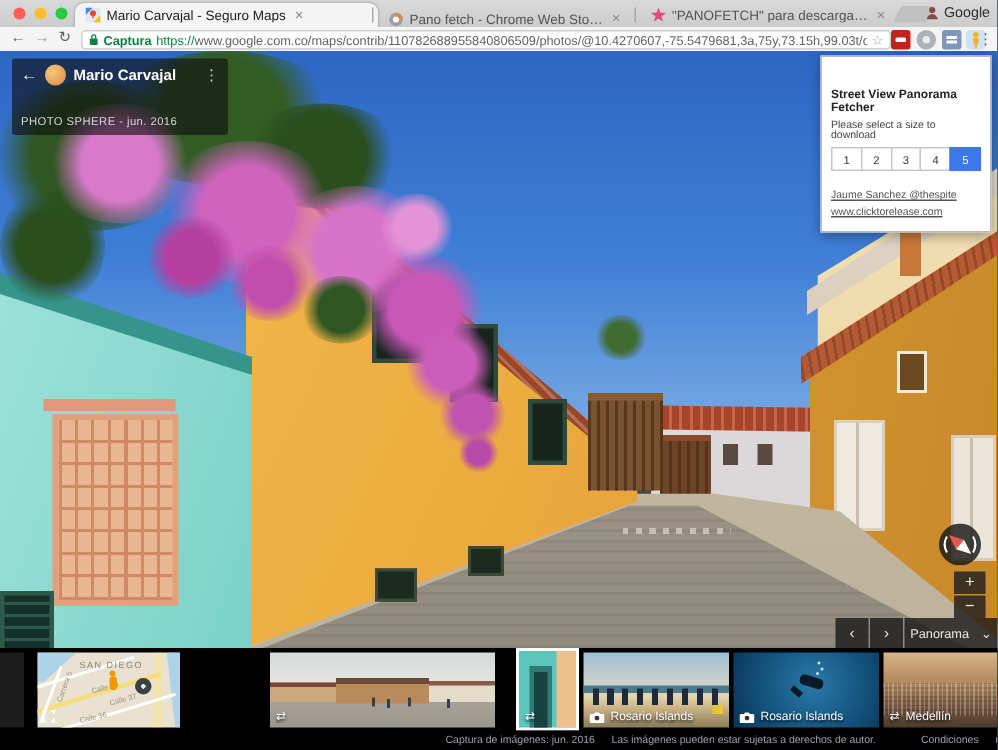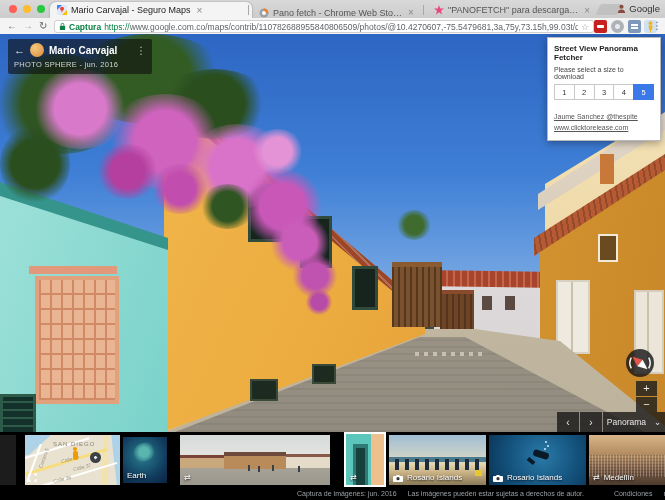--- a/index.html
+++ b/index.html
@@ -120,23 +120,23 @@
   .blob{position:absolute;border-radius:50%;}
   
   .photoinfo{position:absolute;left:8px;top:5px;width:132px;background:rgba(15,15,15,.62);
              border-radius:2px;color:#fff;padding:4px 6px 5px 6px;z-index:30;}
   .pi-row{display:flex;align-items:center;gap:5px;}
   .pi-back{font-size:11px;color:#eee;}
   .avatar{width:14px;height:14px;border-radius:50%;
           background:radial-gradient(circle at 35% 35%,#f6c87e,#d98a3a);}
   .pi-name{font-size:10px;font-weight:bold;flex:1;}
   .pi-dots{font-size:10px;color:#ccc;}
-  .pi-meta{font-size:7.5px;color:#d5d5d5;letter-spacing:.3px;margin-top:3px;}
+  .pi-meta{font-size:7.5px;color:#d5d5d5;letter-spacing:.3px;margin-top:19px;}
   .popup{position:absolute;left:547px;top:3px;width:100px;background:#fff;z-index:40;
-         border:1px solid #b9b9b9;box-shadow:0 2px 8px rgba(0,0,0,.35);padding:6px 6px 7px 6px;}
+         border:1px solid #b9b9b9;box-shadow:0 2px 8px rgba(0,0,0,.35);padding:20px 6px 7px 6px;}
   .pp-title{font-size:8px;font-weight:bold;color:#222;}
   .pp-prompt{font-size:7px;color:#444;margin-top:4px;}
   .pp-sizes{display:flex;margin-top:4px;}
   .szbtn{flex:1;height:14px;border:1px solid #c8c8c8;margin-left:-1px;display:flex;
          align-items:center;justify-content:center;font-size:7.5px;color:#333;background:#fff;}
   .szbtn:first-child{margin-left:0;}
   .szbtn.active{background:#3b78e8;border-color:#3b78e8;color:#fff;}
   .pp-links{margin-top:12px;font-size:7px;color:#555;line-height:1.5;}
   .pp-links .lnk{text-decoration:underline;color:#555;}
   .compass{position:absolute;left:626px;top:315px;width:28px;height:28px;z-index:30;}
@@ -416,26 +416,20 @@
     <div class="pegman">
         <div class="head"></div>
         <div class="body"></div>
       </div>
     <div class="map-circle"></div>
     <svg class="map-fs" width="9" height="9" viewBox="0 0 9 9" stroke="#fff" fill="none" stroke-width="1.3">
         <path d="M1 3V1h2M6 1h2v2M8 6v2H6M3 8H1V6"></path>
       </svg>
   </div>
 
-  <div class="thumb t-earth">
-    <div class="earth-swirl"></div>
-    <div class="th-label">
-        <span>Earth</span>
-      </div>
-  </div>
 
   <div class="thumb t-plaza">
     <div class="pz-b1"></div>
     <div class="pz-b2"></div>
     <div class="pz-b3"></div>
     <div class="pz-p" style="left:68px;top:30px;"></div>
     <div class="pz-p" style="left:78px;top:31px;"></div>
     <div class="pz-p" style="left:92px;top:30px;"></div>
     <div class="pz-p" style="left:118px;top:31px;"></div>
     <div class="th-label">

